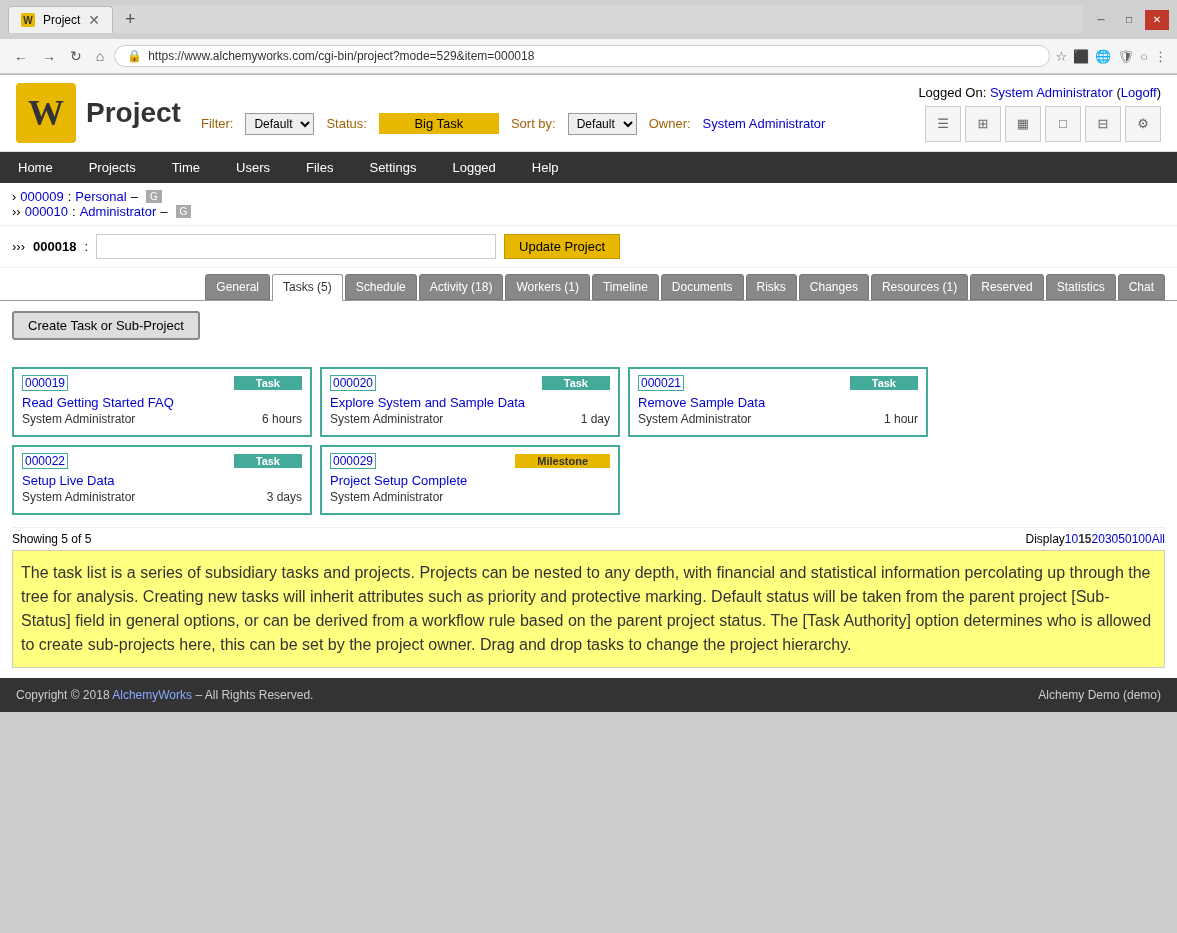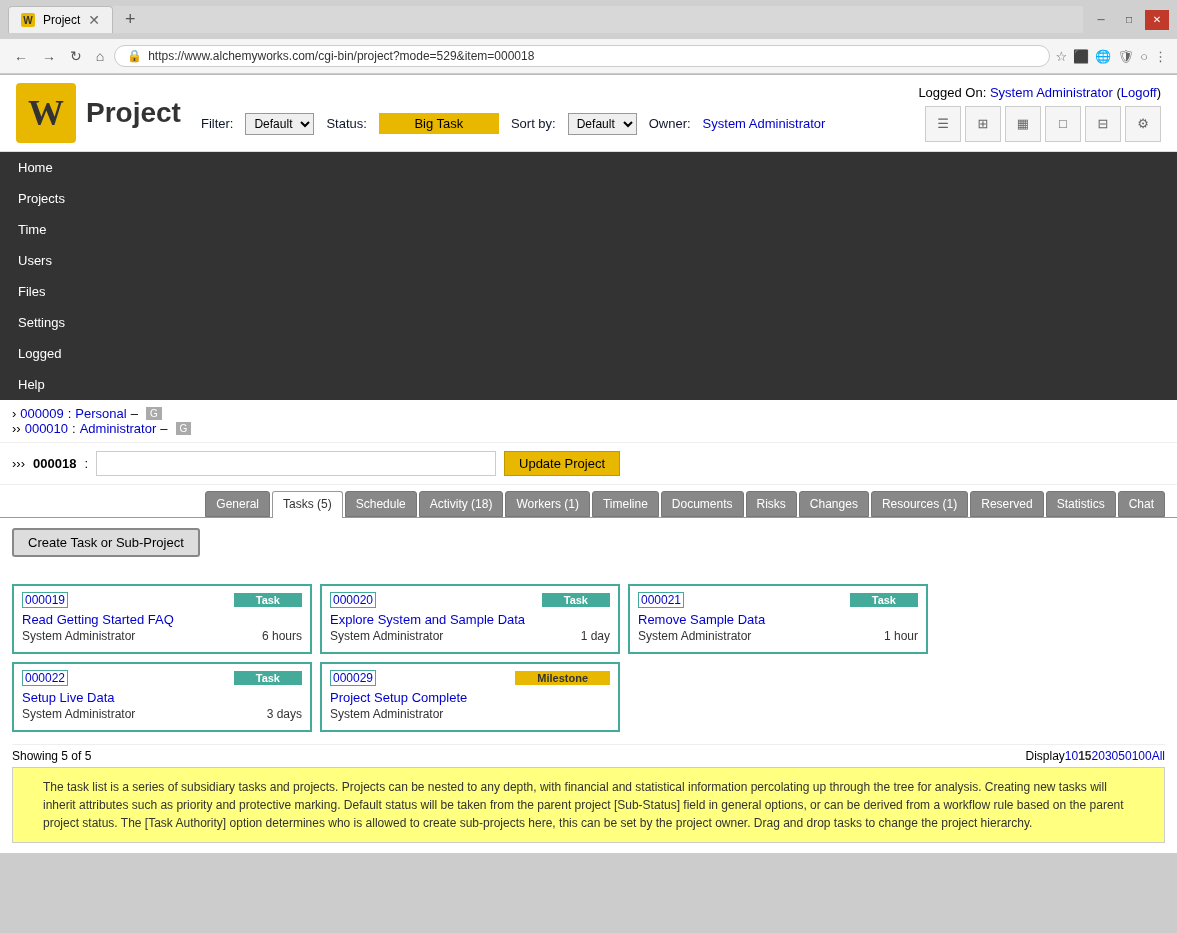--- a/index.html
+++ b/index.html
@@ -30,21 +30,21 @@
     
     .site-header { display: flex; align-items: center; padding: 8px 16px; border-bottom: 1px solid #ddd; gap: 20px; }
     .logo-area { display: flex; align-items: center; gap: 10px; }
     .logo-box { width: 60px; height: 60px; background: #e8b800; border-radius: 4px; display: flex; align-items: center; justify-content: center; }
     .logo-w { font-size: 36px; font-weight: bold; color: #333; font-family: serif; }
     .site-title { font-size: 28px; font-weight: bold; color: #333; }
     .header-right { flex: 1; }
     .logged-on { text-align: right; font-size: 13px; margin-bottom: 6px; }
     .logged-on a { color: #0000cc; }
     .filter-row { display: flex; align-items: center; gap: 12px; font-size: 13px; flex-wrap: wrap; }
-    .filter-label { color: #0f172a; }
+    .filter-label { color: #a16207; }
     .filter-select { border: 1px solid #999; padding: 2px 4px; font-size: 12px; }
     .status-badge { background: #e8b800; padding: 3px 2px; font-weight: normal; font-size: 13px; min-width: 120px; text-align: center; }
     .owner-link { color: #0000cc; }
     .toolbar-icons { display: flex; gap: 4px; align-items: center; margin-left: auto; }
     .toolbar-icon { width: 36px; height: 36px; border: 1px solid #ccc; background: #f5f5f5; display: flex; align-items: center; justify-content: center; cursor: pointer; color: #666; }
 
     
     .main-nav { background: #333; display: flex; }
     .nav-item { color: white; padding: 8px 18px; cursor: pointer; font-size: 13px; }
 
@@ -81,21 +81,21 @@
     .task-type-milestone { background: #e8b800; color: #333; }
     .task-name { color: #0000cc; font-size: 13px; margin-bottom: 2px; }
     .task-meta { display: flex; justify-content: space-between; font-size: 12px; color: #333; }
 
     
     .show-row { display: flex; justify-content: space-between; align-items: center; font-size: 12px; padding: 4px 0; border-top: 1px solid #eee; margin-top: 4px; }
     .display-link { color: #0000cc; }
     .display-link.active { font-weight: bold; text-decoration: none; color: #333; }
 
     
-    .info-box { background: #ffff80; border: 1px solid #ccc; padding: 10px 30px; font-size: 12px; line-height: 1.5; color: #333; }
+    .info-box { background: #ffff80; border: 1px solid #ccc; padding: 10px 8px; font-size: 16px; line-height: 1.5; color: #333; }
 
     
     .site-footer { background: #333; color: #ccc; padding: 10px 16px; display: flex; justify-content: space-between; font-size: 12px; }
     .footer-link { color: #88aaff; }
   </style>
 </head>
 <body>
 
 <div class="browser-chrome">
 
@@ -175,21 +175,21 @@
           <div class="toolbar-icon">▦</div>
           <div class="toolbar-icon">□</div>
           <div class="toolbar-icon">⊟</div>
           <div class="toolbar-icon">⚙</div>
         </div>
       </div>
     </div>
   </div>
 
   <nav class="main-nav">
-    <div id="nav-items" style="display: flex; flex-direction: column;">
+    <div id="nav-items" style="display: flex;">
         <div class="nav-item">Home</div>
         <div class="nav-item">Projects</div>
         <div class="nav-item">Time</div>
         <div class="nav-item">Users</div>
         <div class="nav-item">Files</div>
         <div class="nav-item">Settings</div>
         <div class="nav-item">Logged</div>
         <div class="nav-item">Help</div>
       </div>
   </nav>
@@ -311,14 +311,22 @@
         <span class="display-link">100</span>
         <span class="display-link">All</span>
       </div>
     </div>
 
     <div class="info-box">
       <span>The task list is a series of subsidiary tasks and projects. Projects can be nested to any depth, with financial and statistical information percolating up through the tree for analysis. Creating new tasks will inherit attributes such as priority and protective marking. Default status will be taken from the parent project [Sub-Status] field in general options, or can be derived from a workflow rule based on the parent project status. The [Task Authority] option determines who is allowed to create sub-projects here, this can be set by the project owner. Drag and drop tasks to change the project hierarchy.</span>
     </div>
   </div>
 
+  <div class="site-footer">
+    <div>
+      <span>Copyright © 2018</span>
+      <a class="footer-link">AlchemyWorks</a>
+      <span>– All Rights Reserved.</span>
+    </div>
+    <div>Alchemy Demo (demo)</div>
+  </div>
 
 </div>
 
 </body></html>

